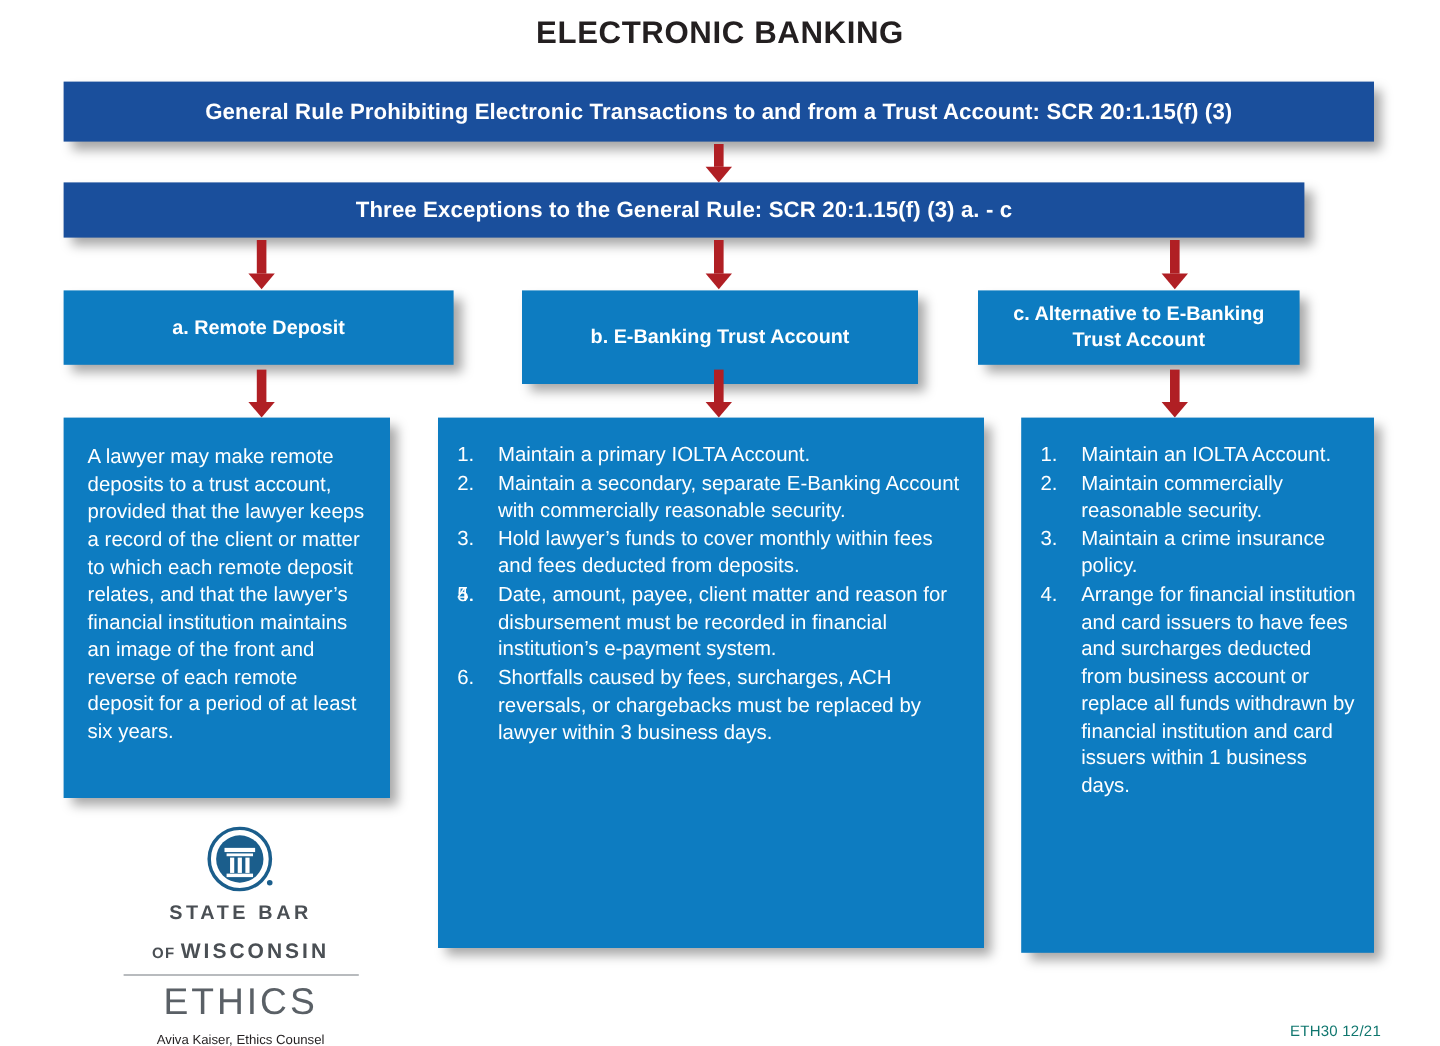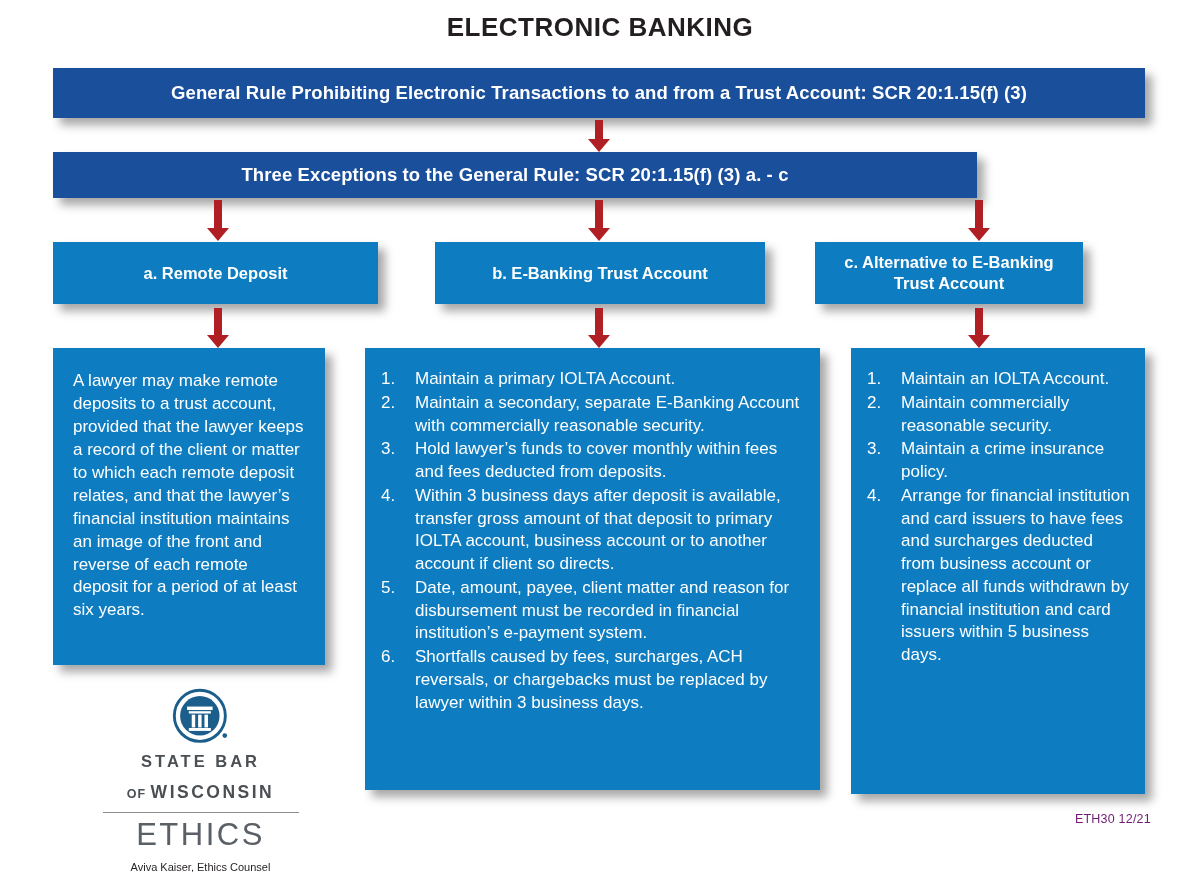--- a/index.html
+++ b/index.html
@@ -157,64 +157,64 @@
     text-align: center;
   }
   .counsel {
     margin-top: 8px;
     font-size: 11px;
     color: #231f20;
   }
   .code-stamp {
     position: absolute;
     left: 1075px;
-    top: 812px;
+    top: 852px;
     font-size: 12.5px;
-    color: #701a75;
+    color: #0f766e;
     letter-spacing: 0.2px;
   }
 </style>
 </head>
 <body>
 
 <div id="page">
 
   <div class="page-title">ELECTRONIC BANKING</div>
 
   <div class="box box-navy banner" style="left:53px; top:68px; width:1092px; height:50px;">
     <span>General Rule Prohibiting Electronic Transactions to and from a Trust Account: SCR 20:1.15(f) (3)</span>
   </div>
 
   <div class="arrow" style="left:588px; top:120px; height:32px;">
     <div class="shaft" style="height:19px;"></div>
     <div class="head" style="top:19px;"></div>
   </div>
 
-  <div class="box box-navy banner" style="left:53px; top:152px; width:924px; height:46px;">
+  <div class="box box-navy banner" style="left:53px; top:152px; width:1034px; height:46px;">
     <span>Three Exceptions to the General Rule: SCR 20:1.15(f) (3) a. - c</span>
   </div>
 
   <div class="arrow" style="left:207px; top:200px; height:42px;">
     <div class="shaft" style="height:28px;"></div>
     <div class="head" style="top:28px;"></div>
   </div>
   <div class="arrow" style="left:588px; top:200px; height:42px;">
     <div class="shaft" style="height:28px;"></div>
     <div class="head" style="top:28px;"></div>
   </div>
   <div class="arrow" style="left:968px; top:200px; height:42px;">
     <div class="shaft" style="height:28px;"></div>
     <div class="head" style="top:28px;"></div>
   </div>
 
   <div class="box box-blue branch-head" style="left:53px; top:242px; width:325px; height:62px;">
     <span>a. Remote Deposit</span>
   </div>
 
-  <div class="box box-blue branch-head" style="left:435px; top:242px; width:330px; height:62px;">
+  <div class="box box-blue branch-head" style="left:435px; top:242px; width:330px; height:78px;">
     <span>b. E-Banking Trust Account</span>
   </div>
 
   <div class="box box-blue branch-head" style="left:815px; top:242px; width:268px; height:62px;">
     <span>c. Alternative to E-Banking Trust Account</span>
   </div>
 
   <div class="arrow" style="left:207px; top:308px; height:40px;">
     <div class="shaft" style="height:27px;"></div>
     <div class="head" style="top:27px;"></div>
@@ -230,32 +230,32 @@
 
   <div class="box box-blue" style="left:53px; top:348px; width:272px; height:317px;">
     <div class="para">A lawyer may make remote deposits to a trust account, provided that the lawyer keeps a record of the client or matter to which each remote deposit relates, and that the lawyer’s financial institution maintains an image of the front and reverse of each remote deposit for a period of at least six years.</div>
   </div>
 
   <div class="box box-blue" style="left:365px; top:348px; width:455px; height:442px;">
     <ol class="numlist">
       <li><span class="num">1.</span><span>Maintain a primary IOLTA Account.</span></li>
       <li><span class="num">2.</span><span>Maintain a secondary, separate E-Banking Account with commercially reasonable security.</span></li>
       <li><span class="num">3.</span><span>Hold lawyer’s funds to cover monthly within fees and fees deducted from deposits.</span></li>
-      <li><span class="num">4.</span><span>Within 3 business days after deposit is available, transfer gross amount of that deposit to primary IOLTA account, business account or to another account if client so directs.</span></li>
+      <li><span class="num">4.</span></li>
       <li><span class="num">5.</span><span>Date, amount, payee, client matter and reason for disbursement must be recorded in financial institution’s e-payment system.</span></li>
       <li><span class="num">6.</span><span>Shortfalls caused by fees, surcharges, ACH reversals, or chargebacks must be replaced by lawyer within 3 business days.</span></li>
     </ol>
   </div>
 
   <div class="box box-blue" style="left:851px; top:348px; width:294px; height:446px;">
     <ol class="numlist">
       <li><span class="num">1.</span><span>Maintain an IOLTA Account.</span></li>
       <li><span class="num">2.</span><span>Maintain commercially reasonable security.</span></li>
       <li><span class="num">3.</span><span>Maintain a crime insurance policy.</span></li>
-      <li><span class="num">4.</span><span>Arrange for financial institution and card issuers to have fees and surcharges deducted from business account or replace all funds withdrawn by financial institution and card issuers within 5 business days.</span></li>
+      <li><span class="num">4.</span><span>Arrange for financial institution and card issuers to have fees and surcharges deducted from business account or replace all funds withdrawn by financial institution and card issuers within 1 business days.</span></li>
     </ol>
   </div>
 
   <div class="logo-block">
 
     <svg class="seal" width="58" height="58" viewBox="0 0 100 100">
       <circle cx="48" cy="48" r="44" fill="none" stroke="#1b5e8c" stroke-width="5"></circle>
       <circle cx="48" cy="48" r="34" fill="#1b5e8c"></circle>
 
       <rect x="26" y="32" width="44" height="6" fill="#ffffff"></rect>

